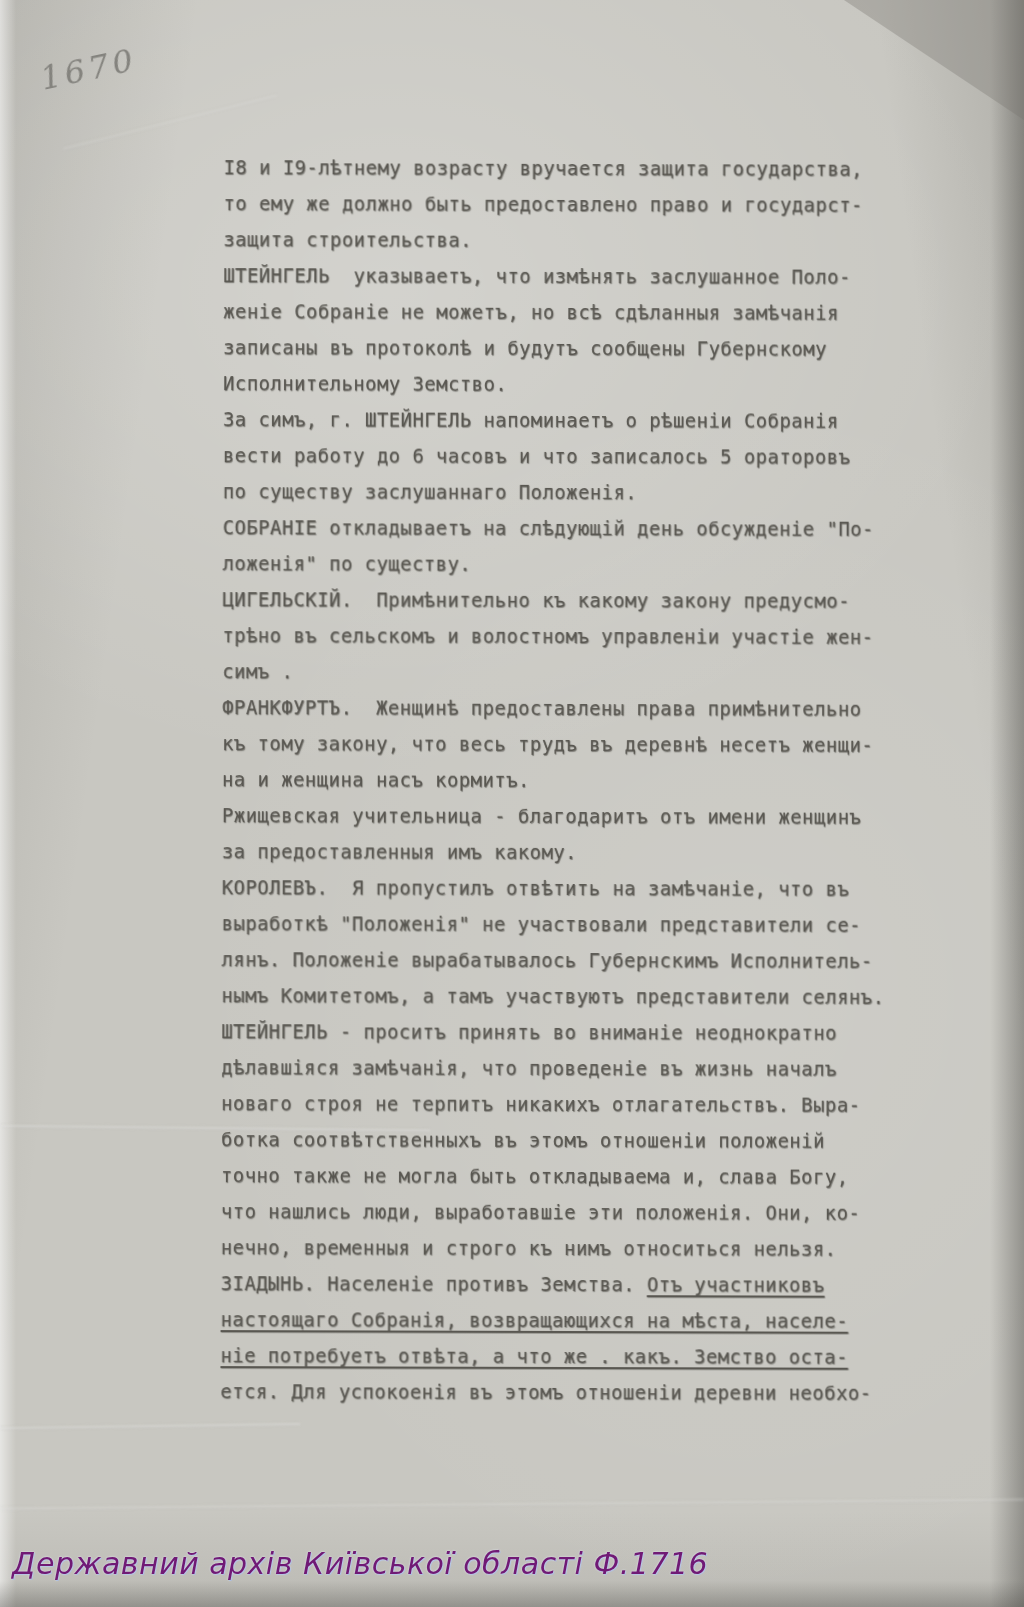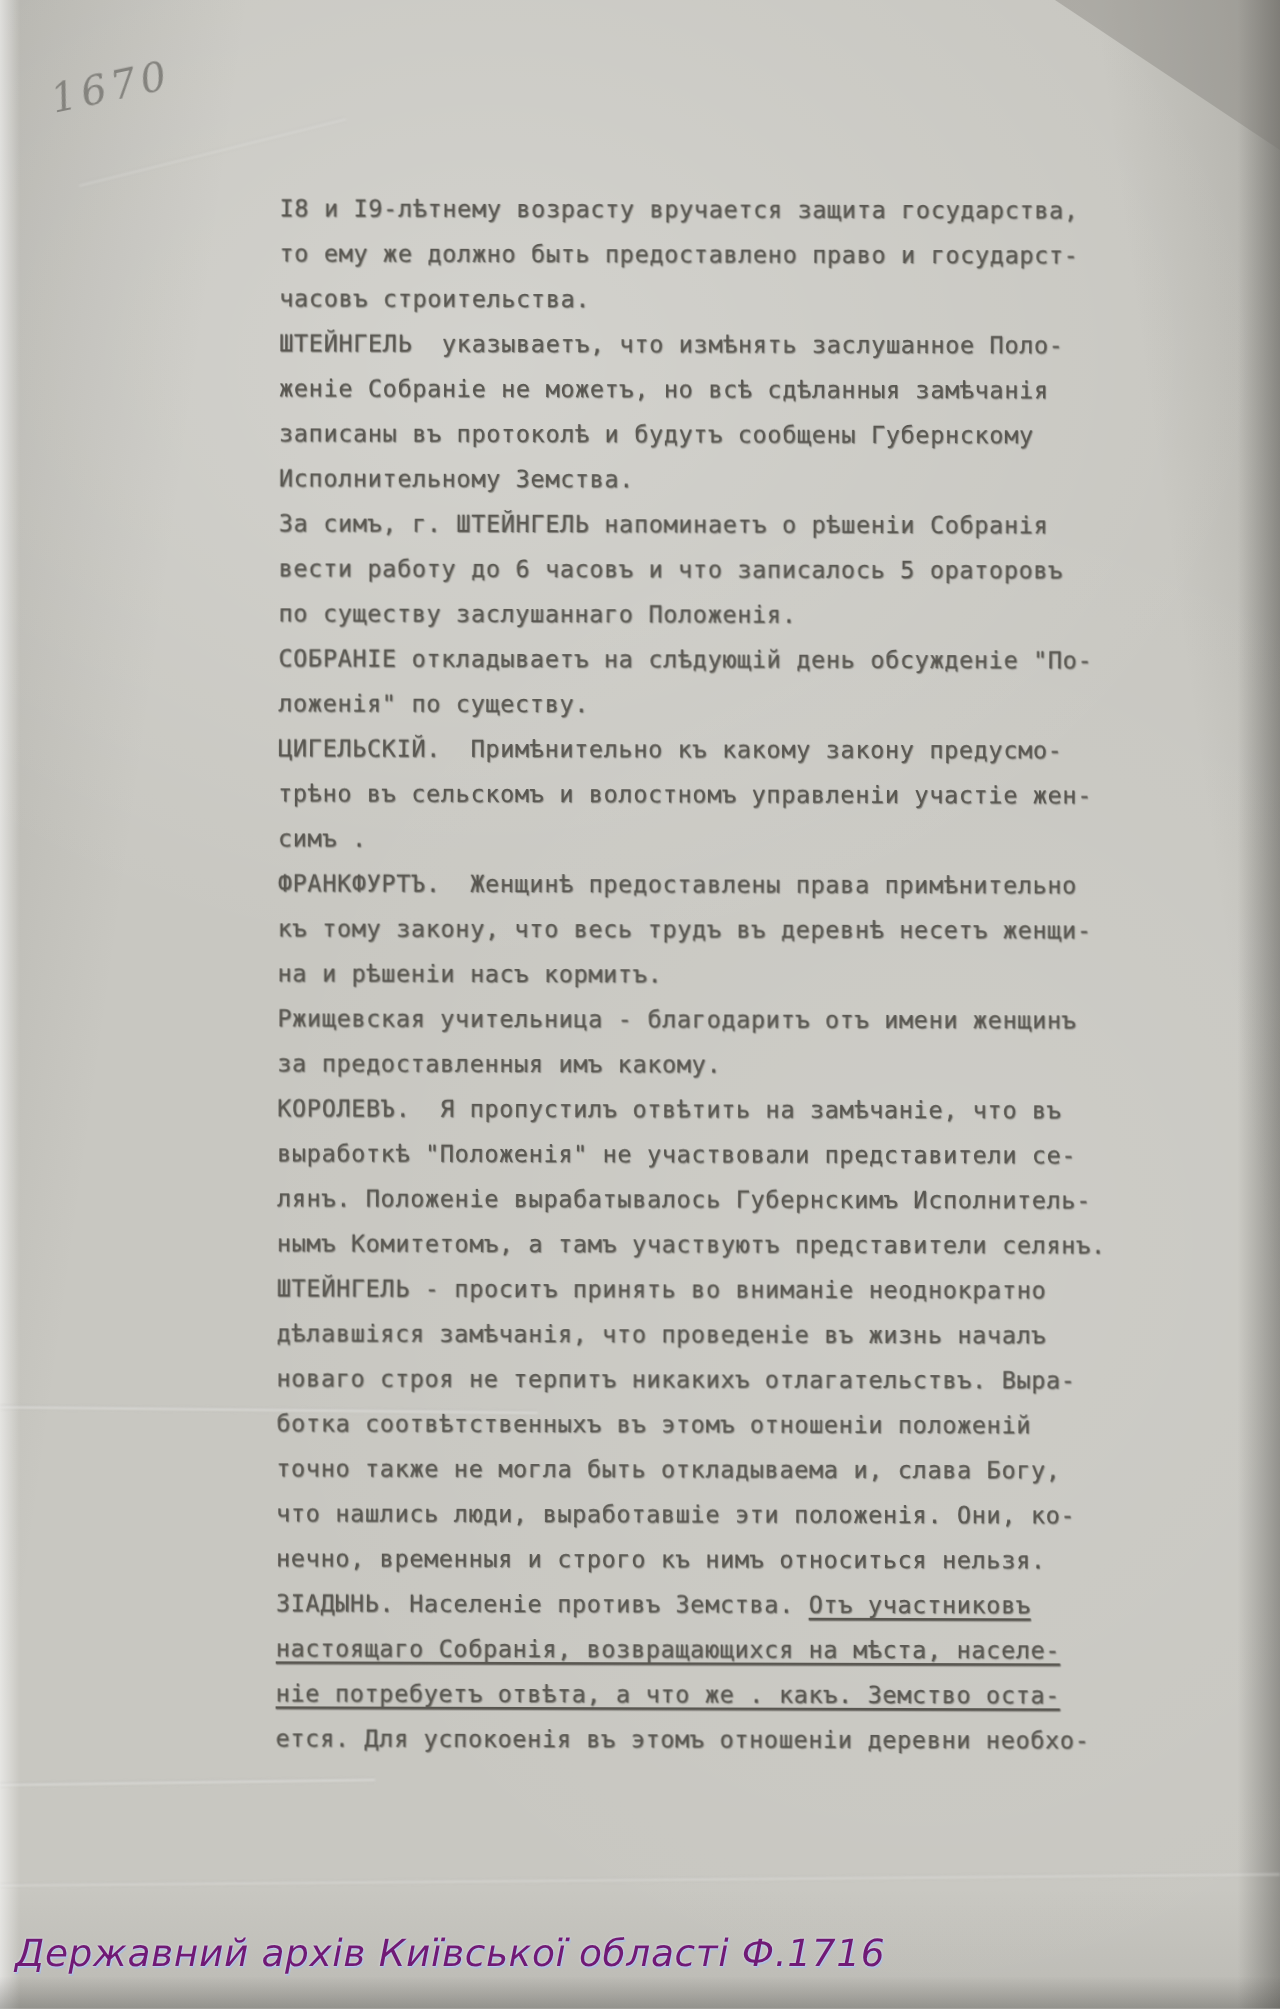--- a/index.html
+++ b/index.html
@@ -120,36 +120,36 @@
     <div class="crease c1"></div>
     <div class="crease c2"></div>
     <div class="crease c3"></div>
     <div class="crease c4"></div>
 
     <div class="handwritten">1670</div>
 
     <div class="typescript">
         <div class="ts-line"><span>І8 и І9-лѣтнему возрасту вручается защита государства,</span></div>
         <div class="ts-line"><span>то ему же должно быть предоставлено право и государст-</span></div>
-        <div class="ts-line"><span>часовъ строительства.</span></div>
+        <div class="ts-line"><span>защита строительства.</span></div>
         <div class="ts-line"><span>ШТЕЙНГЕЛЬ  указываетъ, что измѣнять заслушанное Поло-</span></div>
         <div class="ts-line"><span>женіе Собраніе не можетъ, но всѣ сдѣланныя замѣчанія</span></div>
         <div class="ts-line"><span>записаны въ протоколѣ и будутъ сообщены Губернскому</span></div>
-        <div class="ts-line"><span>Исполнительному Земства.</span></div>
+        <div class="ts-line"><span>Исполнительному Земство.</span></div>
         <div class="ts-line"><span>За симъ, г. ШТЕЙНГЕЛЬ напоминаетъ о рѣшеніи Собранія</span></div>
         <div class="ts-line"><span>вести работу до 6 часовъ и что записалось 5 ораторовъ</span></div>
         <div class="ts-line"><span>по существу заслушаннаго Положенія.</span></div>
         <div class="ts-line"><span>СОБРАНІЕ откладываетъ на слѣдующій день обсужденіе "По-</span></div>
         <div class="ts-line"><span>ложенія" по существу.</span></div>
         <div class="ts-line"><span>ЦИГЕЛЬСКІЙ.  Примѣнительно къ какому закону предусмо-</span></div>
         <div class="ts-line"><span>трѣно въ сельскомъ и волостномъ управленіи участіе жен-</span></div>
         <div class="ts-line"><span>симъ .</span></div>
         <div class="ts-line"><span>ФРАНКФУРТЪ.  Женщинѣ предоставлены права примѣнительно</span></div>
         <div class="ts-line"><span>къ тому закону, что весь трудъ въ деревнѣ несетъ женщи-</span></div>
-        <div class="ts-line"><span>на и рѣшеніи насъ кормитъ.</span></div>
+        <div class="ts-line"><span>на и женщина насъ кормитъ.</span></div>
         <div class="ts-line"><span>Ржищевская учительница - благодаритъ отъ имени женщинъ</span></div>
         <div class="ts-line"><span>за предоставленныя имъ какому.</span></div>
         <div class="ts-line"><span>КОРОЛЕВЪ.  Я пропустилъ отвѣтить на замѣчаніе, что въ</span></div>
         <div class="ts-line"><span>выработкѣ "Положенія" не участвовали представители се-</span></div>
         <div class="ts-line"><span>лянъ. Положеніе вырабатывалось Губернскимъ Исполнитель-</span></div>
         <div class="ts-line"><span>нымъ Комитетомъ, а тамъ участвуютъ представители селянъ.</span></div>
         <div class="ts-line"><span>ШТЕЙНГЕЛЬ - проситъ принять во вниманіе неоднократно</span></div>
         <div class="ts-line"><span>дѣлавшіяся замѣчанія, что проведеніе въ жизнь началъ</span></div>
         <div class="ts-line"><span>новаго строя не терпитъ никакихъ отлагательствъ. Выра-</span></div>
         <div class="ts-line"><span>ботка соотвѣтственныхъ въ этомъ отношеніи положеній</span></div>

